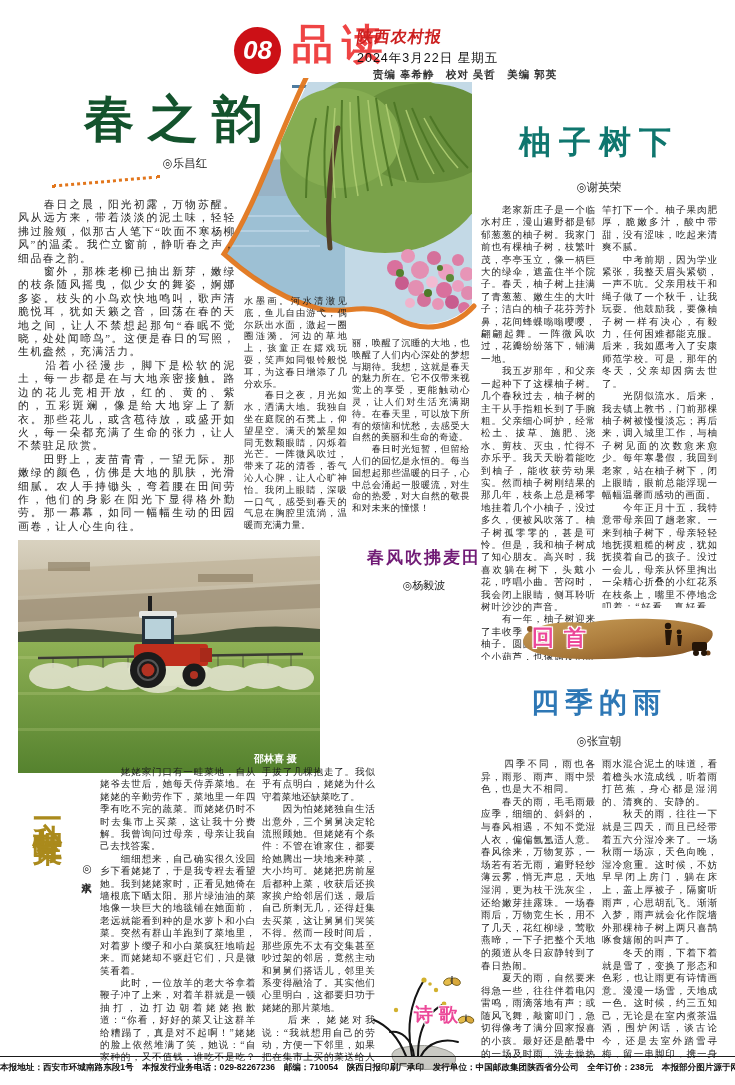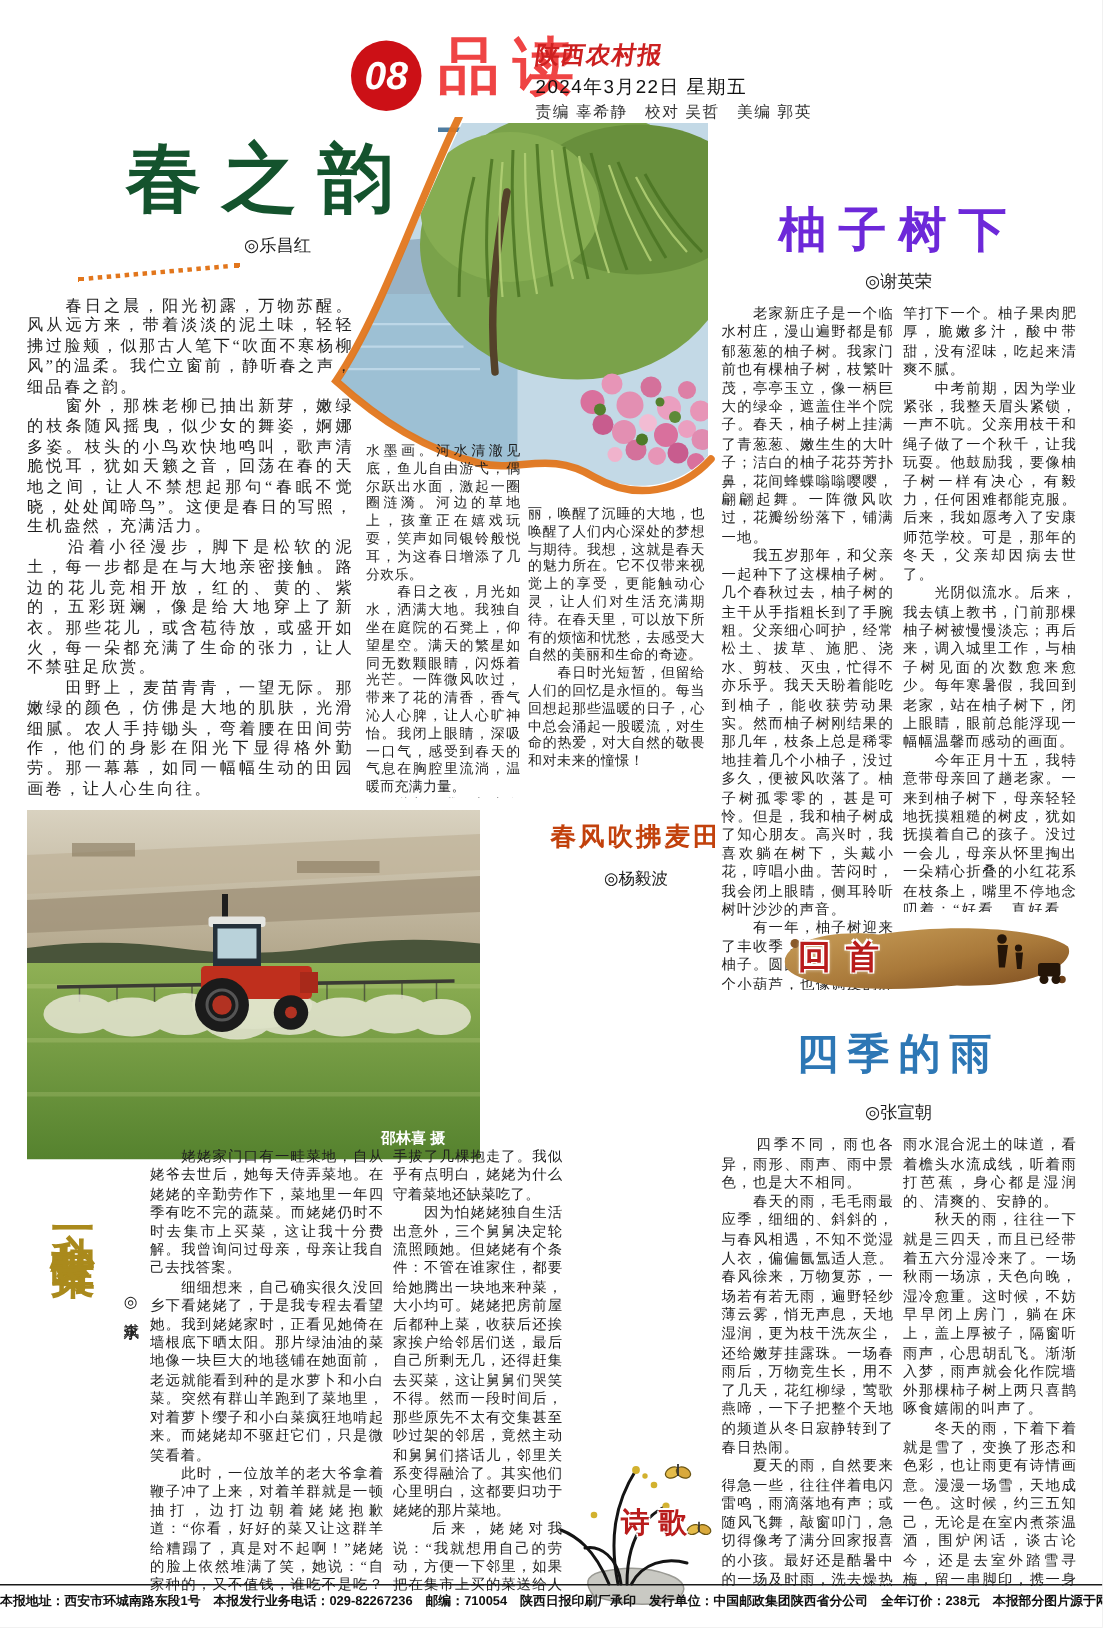--- a/index.html
+++ b/index.html
@@ -11,40 +11,40 @@
   .center{text-align:center;}
   
   .page-badge{left:234px;top:27px;width:47px;height:47px;border-radius:50%;background:#cc1016;
     color:#fff;display:flex;align-items:center;justify-content:center;
     font:italic bold 26px "Liberation Sans",sans-serif;}
   .section-title{left:292px;top:22px;font-size:41px;font-weight:bold;color:#ef4444;
     letter-spacing:9px;border-bottom:3px solid #4e7ca0;padding:0 2px 18px 0;line-height:1.1;}
   .masthead{left:357px;top:27px;color:#cc2020;font-weight:bold;font-size:16px;
     transform:skewX(-8deg);letter-spacing:1px;}
   .issue-date{left:357px;top:50px;font-size:12.5px;letter-spacing:1px;color:#111;}
-  .staff{left:357px;top:68px;font-size:10.5px;color:#333;letter-spacing:1px;}
+  .staff{left:373px;top:68px;font-size:10.5px;color:#333;letter-spacing:1px;font-weight:bold;}
   
   .spring-title{left:84px;top:86px;font-size:50px;font-weight:900;letter-spacing:14px;color:#14532d;}
   .spring-author{left:100px;top:156px;width:170px;font-size:11.5px;}
   .dotted-line{left:52px;top:180px;width:108px;border-top:3px dotted #e2761c;transform:rotate(-5deg);}
   
   .blue-title{width:238px;font-weight:bold;font-family:"Liberation Sans","DejaVu Sans",sans-serif;}
   .author-line{width:238px;font-size:11.5px;}
   
-  .poem-title{left:364px;top:546px;width:120px;font-size:17px;font-weight:bold;color:#c2410c;letter-spacing:2px;}
+  .poem-title{left:364px;top:546px;width:120px;font-size:17px;font-weight:bold;color:#701a75;letter-spacing:2px;}
   .poem-author{left:364px;top:578px;width:120px;font-size:11px;}
   .poem-body{left:390px;top:600px;width:96px;font-size:8.8px;line-height:11px;font-style:italic;
     white-space:pre-wrap;color:#222;}
   
   .vtitle{left:28px;top:798px;writing-mode:vertical-rl;text-orientation:upright;
     font-size:29px;font-weight:bold;color:#aa8a1c;letter-spacing:3px;}
   .vauthor{left:79px;top:862px;writing-mode:vertical-rl;text-orientation:upright;font-size:10.5px;color:#222;}
   
   .badge-label{position:absolute;font-family:"Liberation Sans","DejaVu Sans",sans-serif;font-weight:bold;
-    color:#b91c1c;text-shadow:1px 1px 0 #fff,-1px -1px 0 #fff,1px -1px 0 #fff,-1px 1px 0 #fff,0 0 3px #fff;text-align:right;}
+    color:#ec4899;text-shadow:1px 1px 0 #fff,-1px -1px 0 #fff,1px -1px 0 #fff,-1px 1px 0 #fff,0 0 3px #fff;text-align:right;}
   
   .footer-rule{left:0;top:1056px;width:735px;border-top:1.5px solid #1a1a1a;}
   .footer-text{left:0;top:1062px;width:735px;text-align:center;font-size:8.6px;font-weight:bold;
     white-space:nowrap;color:#111;}
 </style>
 </head>
 <body>
 
 <div class="page">
 
@@ -131,21 +131,21 @@
 　　窗外，那株老柳已抽出新芽，嫩绿的枝条随风摇曳，似少女的舞姿，婀娜多姿。枝头的小鸟欢快地鸣叫，歌声清脆悦耳，犹如天籁之音，回荡在春的天地之间，让人不禁想起那句“春眠不觉晓，处处闻啼鸟”。这便是春日的写照，生机盎然，充满活力。
 　　沿着小径漫步，脚下是松软的泥土，每一步都是在与大地亲密接触。路边的花儿竞相开放，红的、黄的、紫的，五彩斑斓，像是给大地穿上了新衣。那些花儿，或含苞待放，或盛开如火，每一朵都充满了生命的张力，让人不禁驻足欣赏。
 　　田野上，麦苗青青，一望无际。那嫩绿的颜色，仿佛是大地的肌肤，光滑细腻。农人手持锄头，弯着腰在田间劳作，他们的身影在阳光下显得格外勤劳。那一幕幕，如同一幅幅生动的田园画卷，让人心生向往。
 　　河边的柳树倒映在水中，宛如一幅</div>
   <div class="coltext" style="left:244px;top:296px;width:103px;height:236px;font-size:9.3px;line-height:11.8px;letter-spacing:0.2px">水墨画。河水清澈见底，鱼儿自由游弋，偶尔跃出水面，激起一圈圈涟漪。河边的草地上，孩童正在嬉戏玩耍，笑声如同银铃般悦耳，为这春日增添了几分欢乐。
 　　春日之夜，月光如水，洒满大地。我独自坐在庭院的石凳上，仰望星空。满天的繁星如同无数颗眼睛，闪烁着光芒。一阵微风吹过，带来了花的清香，香气沁人心脾，让人心旷神怡。我闭上眼睛，深吸一口气，感受到春天的气息在胸腔里流淌，温暖而充满力量。
 　　此刻的我，与大自然融为一体，感受到了春的生命力。春天，是生命的起点，是希望的象征。它用温暖和美</div>
   <div class="coltext" style="left:352px;top:338px;width:118px;height:194px;font-size:9.3px;line-height:11.8px;letter-spacing:0.4px">丽，唤醒了沉睡的大地，也唤醒了人们内心深处的梦想与期待。我想，这就是春天的魅力所在。它不仅带来视觉上的享受，更能触动心灵，让人们对生活充满期待。在春天里，可以放下所有的烦恼和忧愁，去感受大自然的美丽和生命的奇迹。
 　　春日时光短暂，但留给人们的回忆是永恒的。每当回想起那些温暖的日子，心中总会涌起一股暖流，对生命的热爱，对大自然的敬畏和对未来的憧憬！</div>
 
-  <div class="abs blue-title center" style="left:480px;top:132px;font-size:32px;letter-spacing:8px;color:#6d28d9">柚子树下</div>
+  <div class="abs blue-title center" style="left:480px;top:121px;font-size:32px;letter-spacing:8px;color:#0f766e">柚子树下</div>
   <div class="abs author-line center" style="left:480px;top:180px">◎谢英荣</div>
   <div class="coltext" style="left:481px;top:204px;width:115px;height:456px;font-size:9.6px;line-height:12.4px;letter-spacing:0.8px">　　老家新庄子是一个临水村庄，漫山遍野都是郁郁葱葱的柚子树。我家门前也有棵柚子树，枝繁叶茂，亭亭玉立，像一柄巨大的绿伞，遮盖住半个院子。春天，柚子树上挂满了青葱葱、嫩生生的大叶子；洁白的柚子花芬芳扑鼻，花间蜂蝶嗡嗡嘤嘤，翩翩起舞。一阵微风吹过，花瓣纷纷落下，铺满一地。
 　　我五岁那年，和父亲一起种下了这棵柚子树。几个春秋过去，柚子树的主干从手指粗长到了手腕粗。父亲细心呵护，经常松土、拔草、施肥、浇水、剪枝、灭虫，忙得不亦乐乎。我天天盼着能吃到柚子，能收获劳动果实。然而柚子树刚结果的那几年，枝条上总是稀零地挂着几个小柚子，没过多久，便被风吹落了。柚子树孤零零的，甚是可怜。但是，我和柚子树成了知心朋友。高兴时，我喜欢躺在树下，头戴小花，哼唱小曲。苦闷时，我会闭上眼睛，侧耳聆听树叶沙沙的声音。
 　　有一年，柚子树迎来了丰收季，树上挂了不少柚子。圆圆的柚子像一个个小葫芦，也像调皮的胖娃娃，惹人喜爱。我天天站在树下数有多少个柚子，眼巴巴地盼着柚子快点成熟。后来，柚子终于成熟了，我慢慢地用竹</div>
   <div class="coltext" style="left:602px;top:204px;width:116px;height:404px;font-size:9.6px;line-height:12.4px;letter-spacing:0.8px">竿打下一个。柚子果肉肥厚，脆嫩多汁，酸中带甜，没有涩味，吃起来清爽不腻。
 　　中考前期，因为学业紧张，我整天眉头紧锁，一声不吭。父亲用枝干和绳子做了一个秋千，让我玩耍。他鼓励我，要像柚子树一样有决心，有毅力，任何困难都能克服。后来，我如愿考入了安康师范学校。可是，那年的冬天，父亲却因病去世了。
 　　光阴似流水。后来，我去镇上教书，门前那棵柚子树被慢慢淡忘；再后来，调入城里工作，与柚子树见面的次数愈来愈少。每年寒暑假，我回到老家，站在柚子树下，闭上眼睛，眼前总能浮现一幅幅温馨而感动的画面。
 　　今年正月十五，我特意带母亲回了趟老家。一来到柚子树下，母亲轻轻地抚摸粗糙的树皮，犹如抚摸着自己的孩子。没过一会儿，母亲从怀里掏出一朵精心折叠的小红花系在枝条上，嘴里不停地念叨着：“好看，真好看。他肯定喜欢。”顷刻，我明白了，原来这么多年，母亲一直把这棵柚子树作为一个念想……</div>
 
   <div class="abs" style="left:516px;top:615px;width:202px;height:48px">

